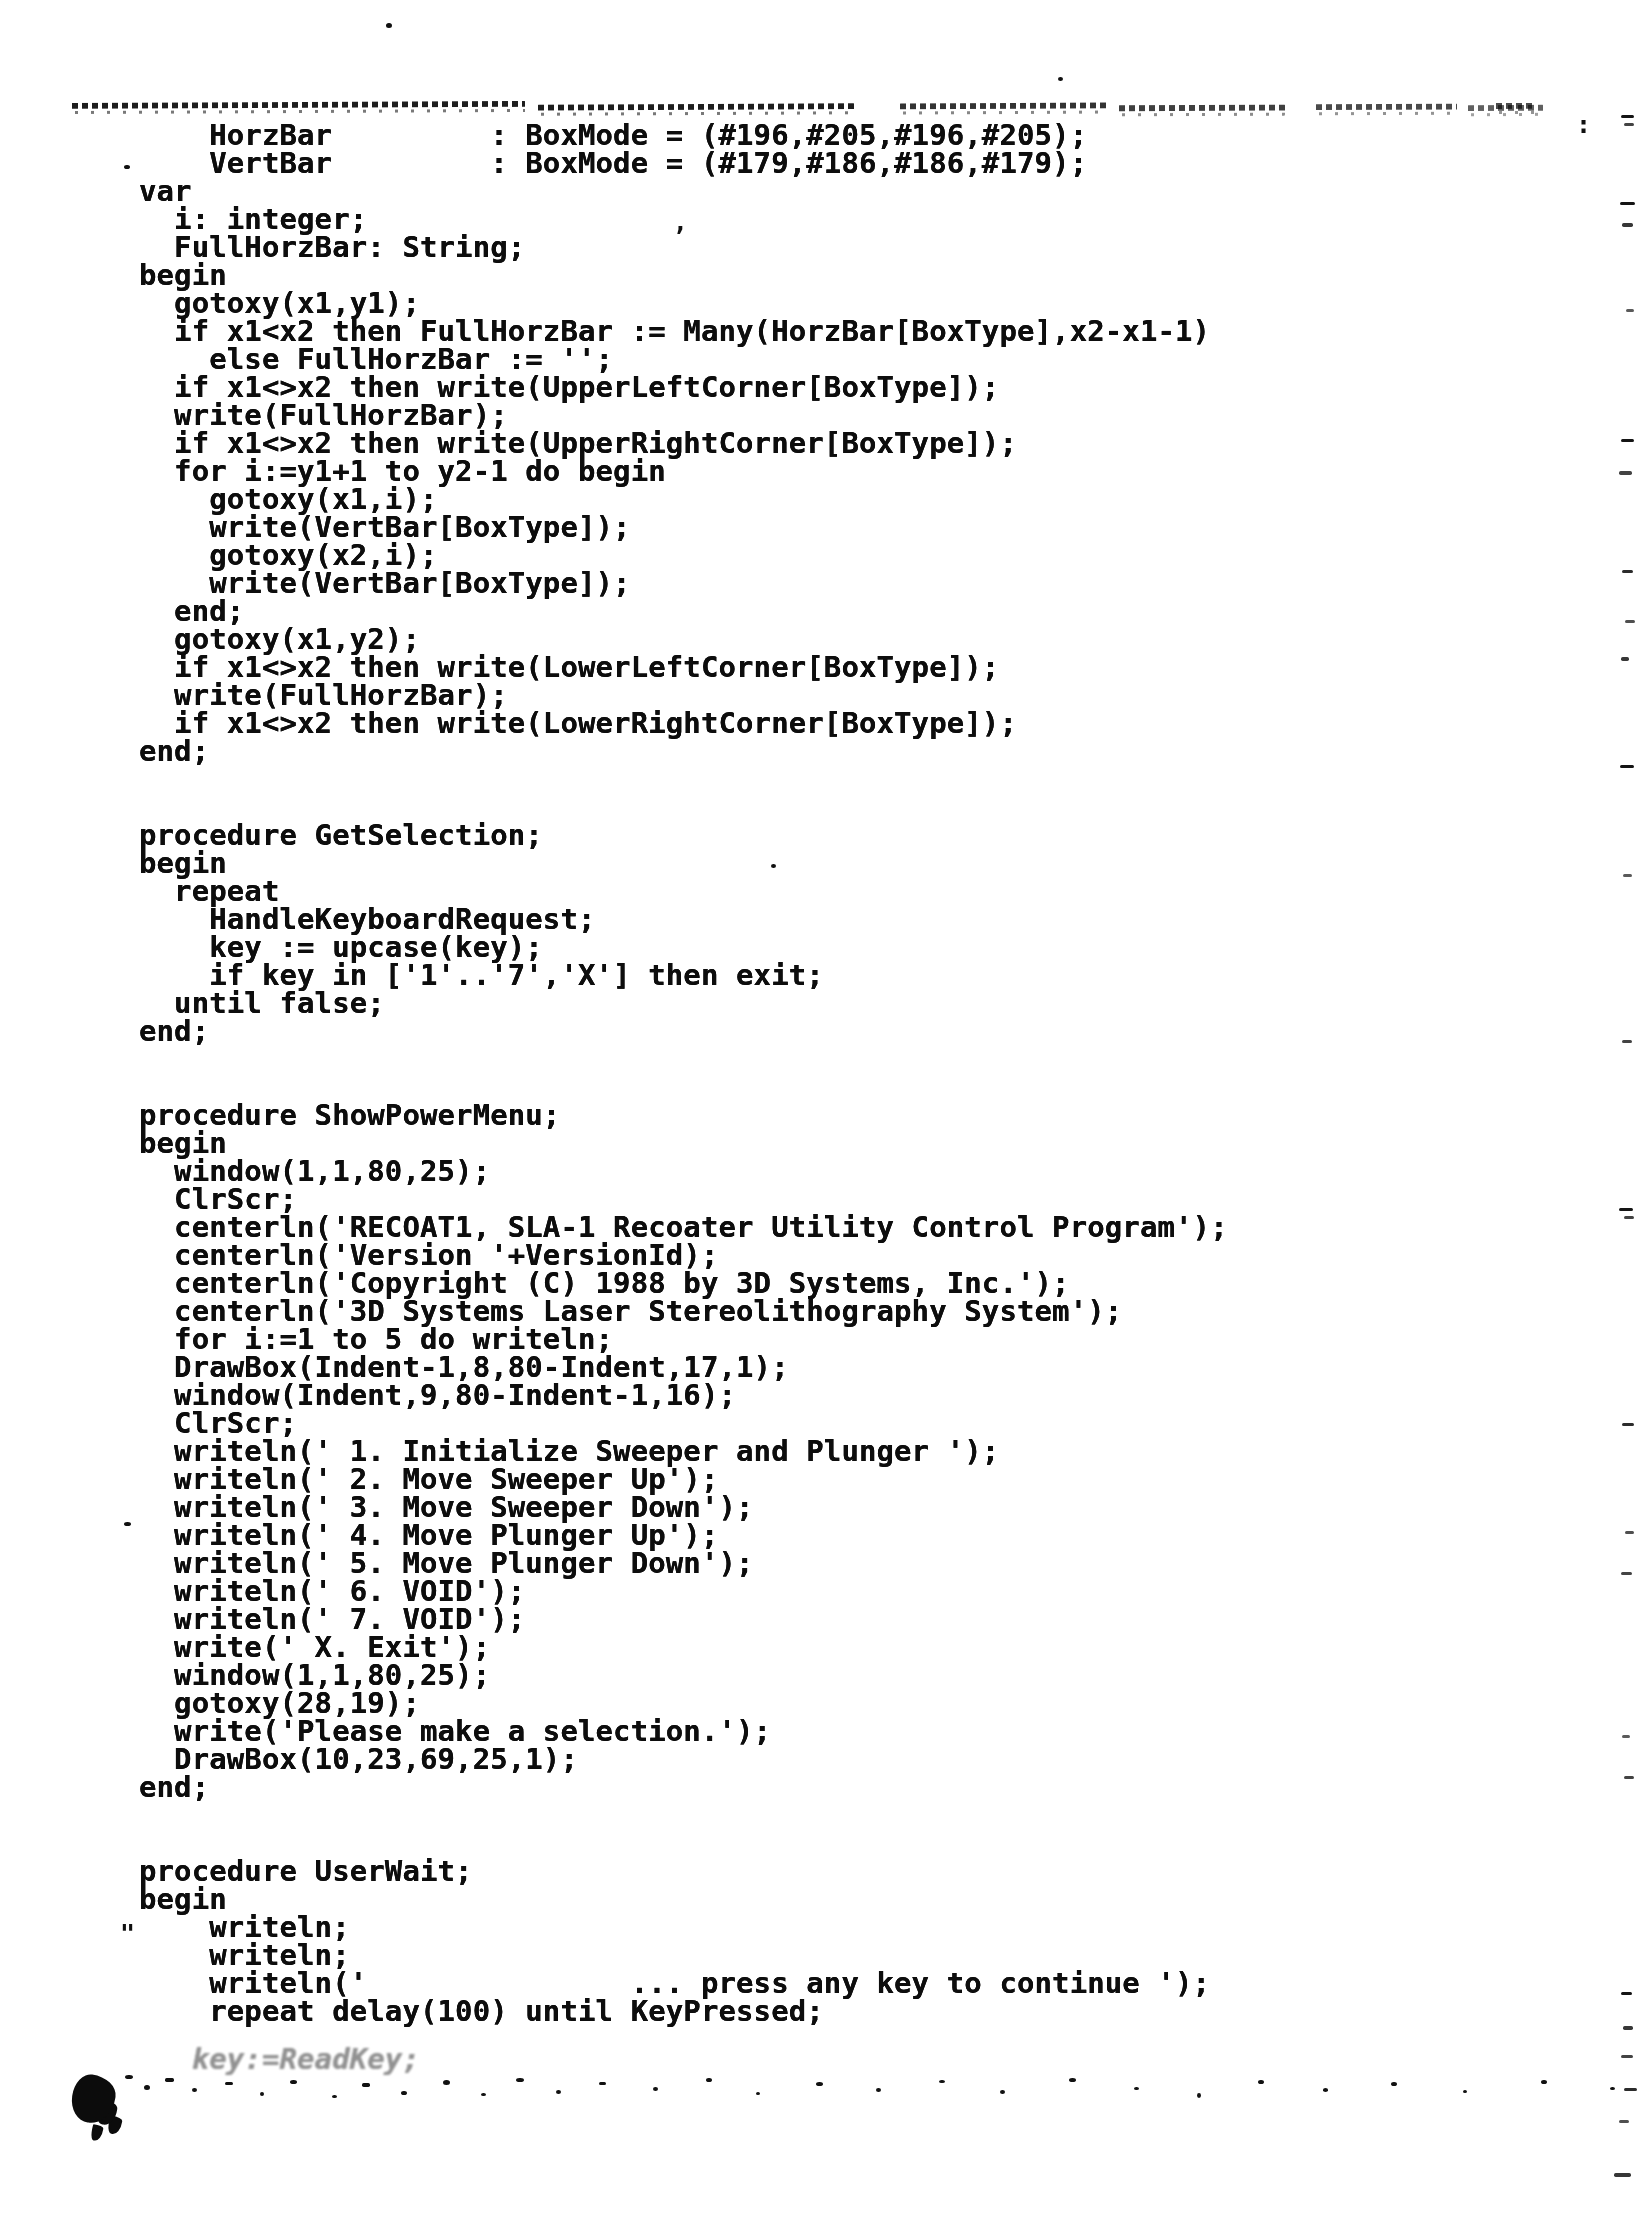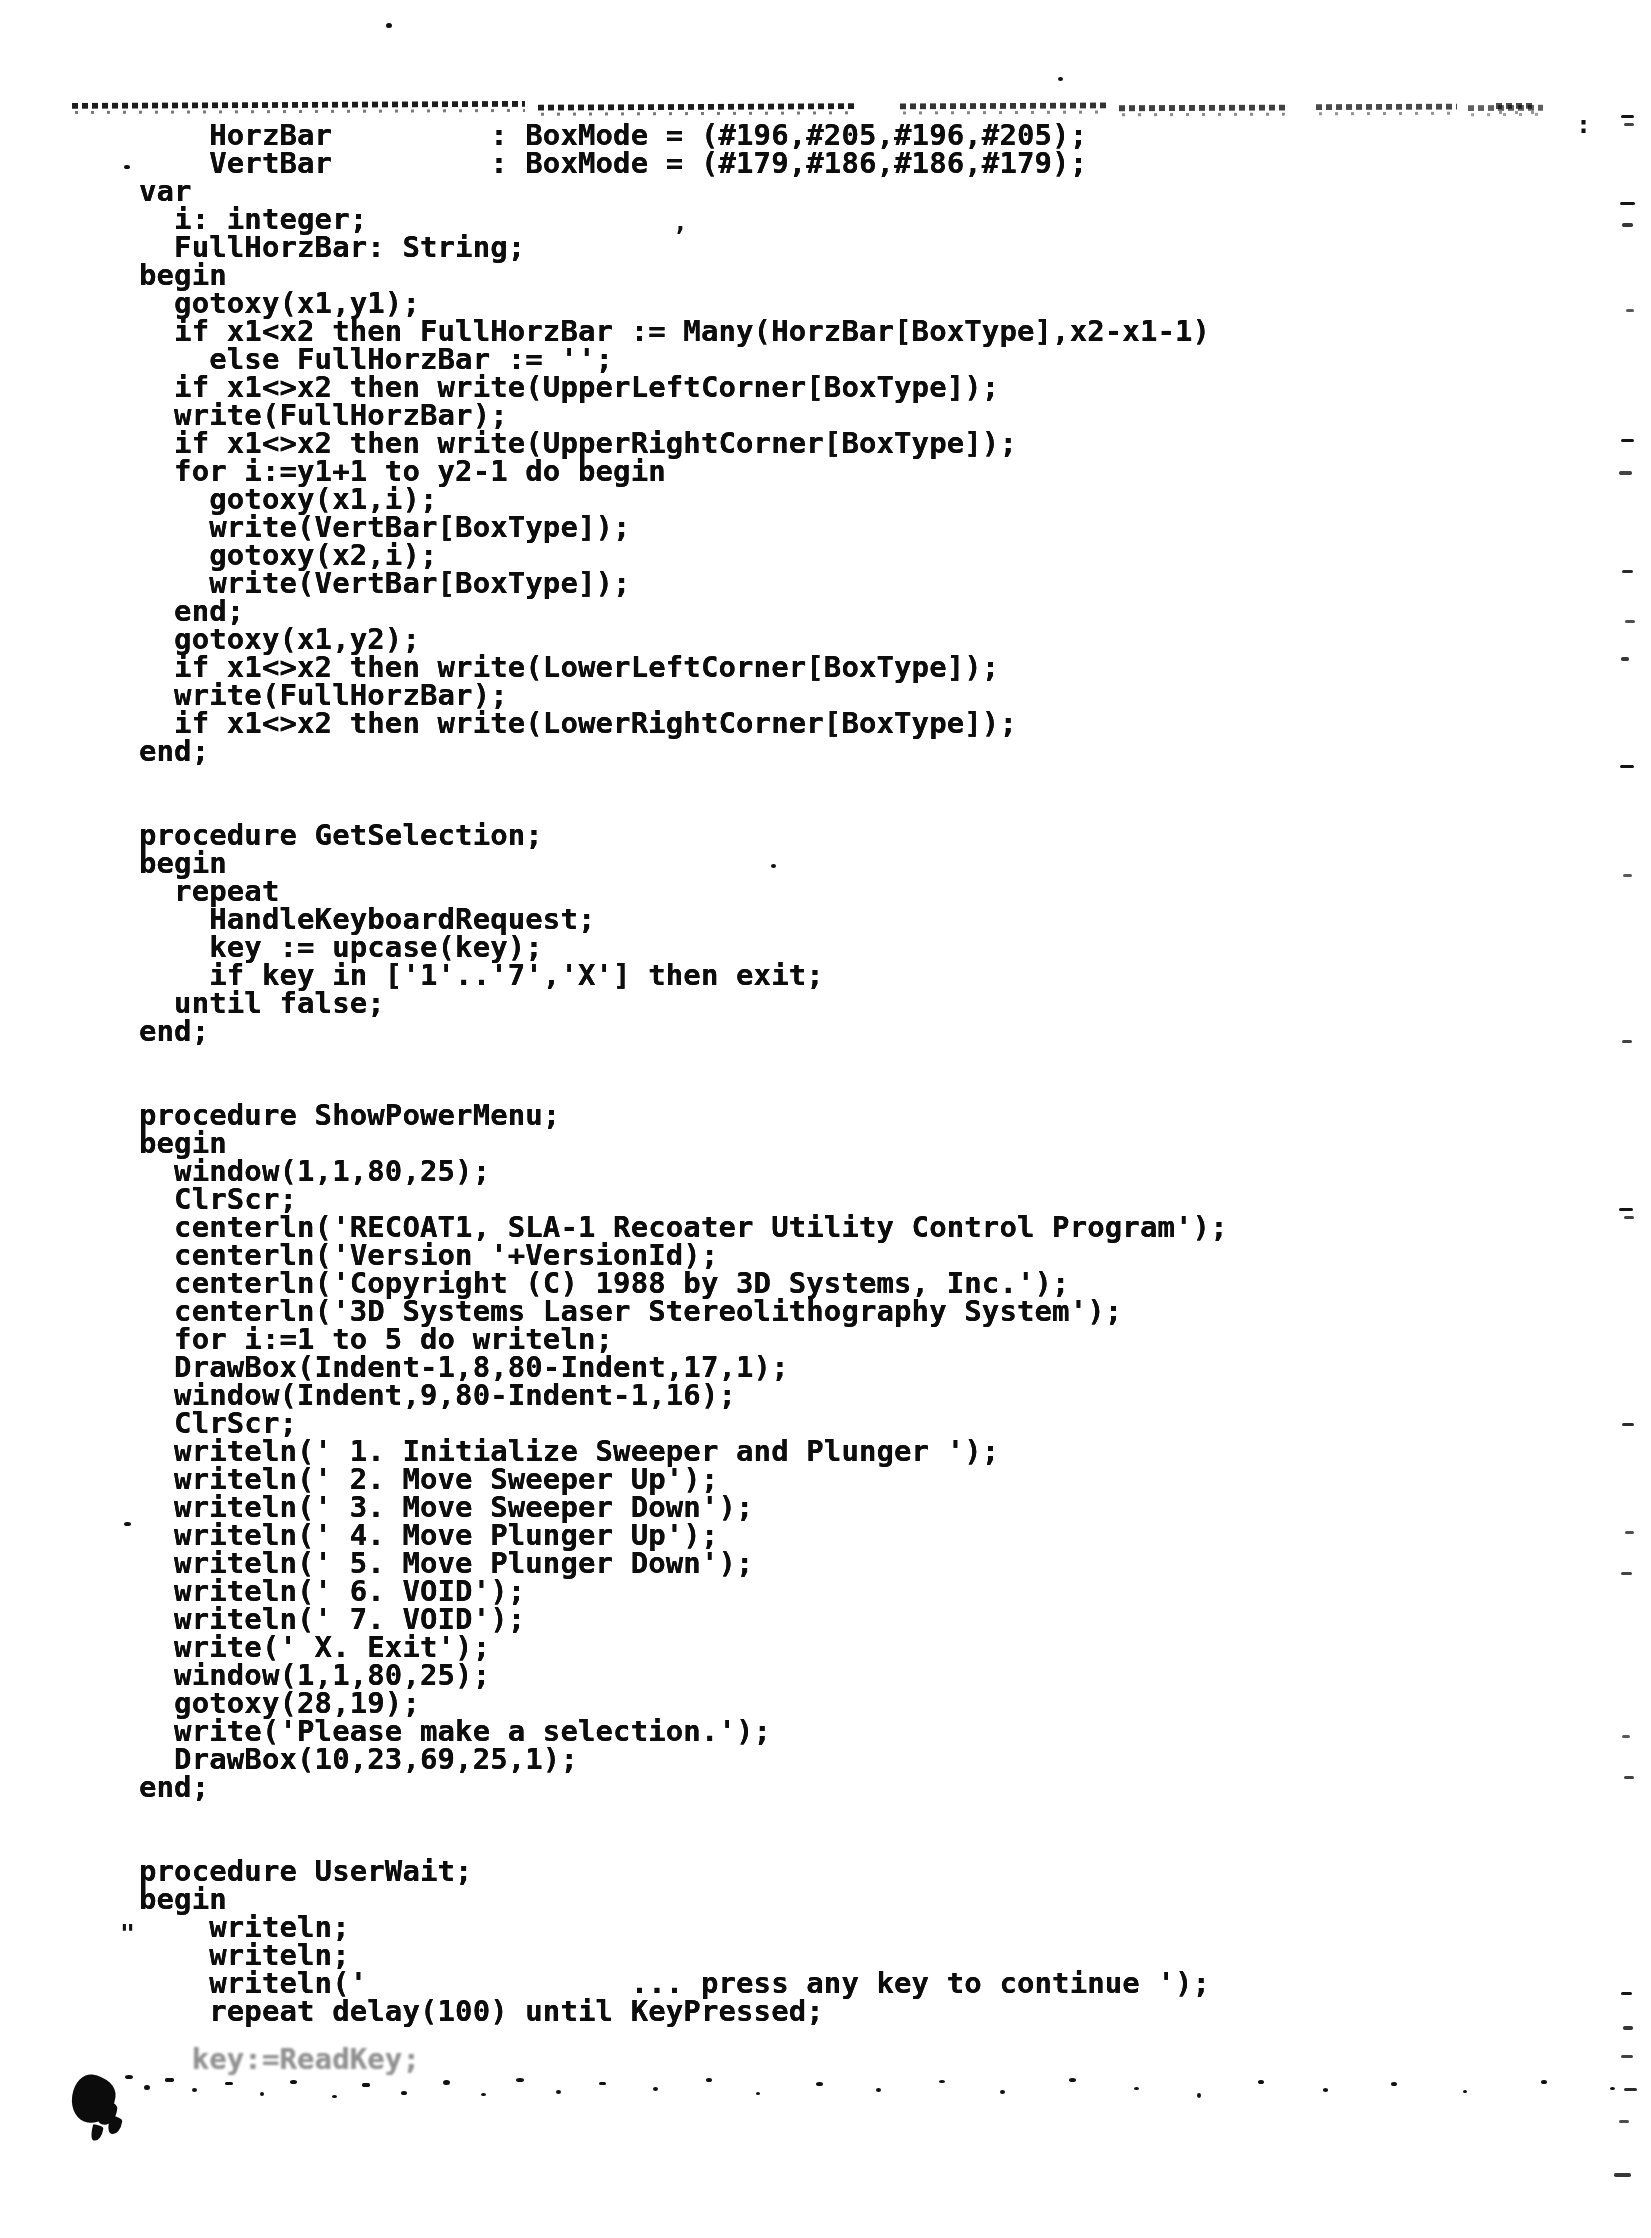--- a/index.html
+++ b/index.html
@@ -9,21 +9,21 @@
   }
   .page{position:absolute;inset:0;background:#fff;}
   
   pre.code{
     margin:0;position:absolute;left:139px;top:121px;
     font-family:"DejaVu Sans Mono",monospace;
     font-size:29px;line-height:28px;font-weight:bold;letter-spacing:0.1px;
     color:#0d0d0d;white-space:pre;text-shadow:0 0 0.4px #000;
   }
   pre.code.faded{
-    top:2045px;opacity:.45;filter:blur(0.9px);
+    top:2045px;opacity:.45;filter:blur(0.9px);font-style:italic;
   }
   
   .streak-top{position:absolute;left:72px;top:100px;width:1464px;height:25px;}
   .streak-top i{
     position:absolute;display:block;height:14px;border-radius:2.5px;
     background:
       repeating-linear-gradient(90deg, rgba(10,10,10,.92) 0 5.8px, rgba(10,10,10,0) 5.8px 10px) 0 1.7px/100% 5.8px no-repeat,
       repeating-linear-gradient(90deg, rgba(10,10,10,.55) 0 3.3px, rgba(10,10,10,0) 3.3px 16px) 2.5px 10px/100% 3.3px no-repeat;
     transform:rotate(-.25deg);
   }

